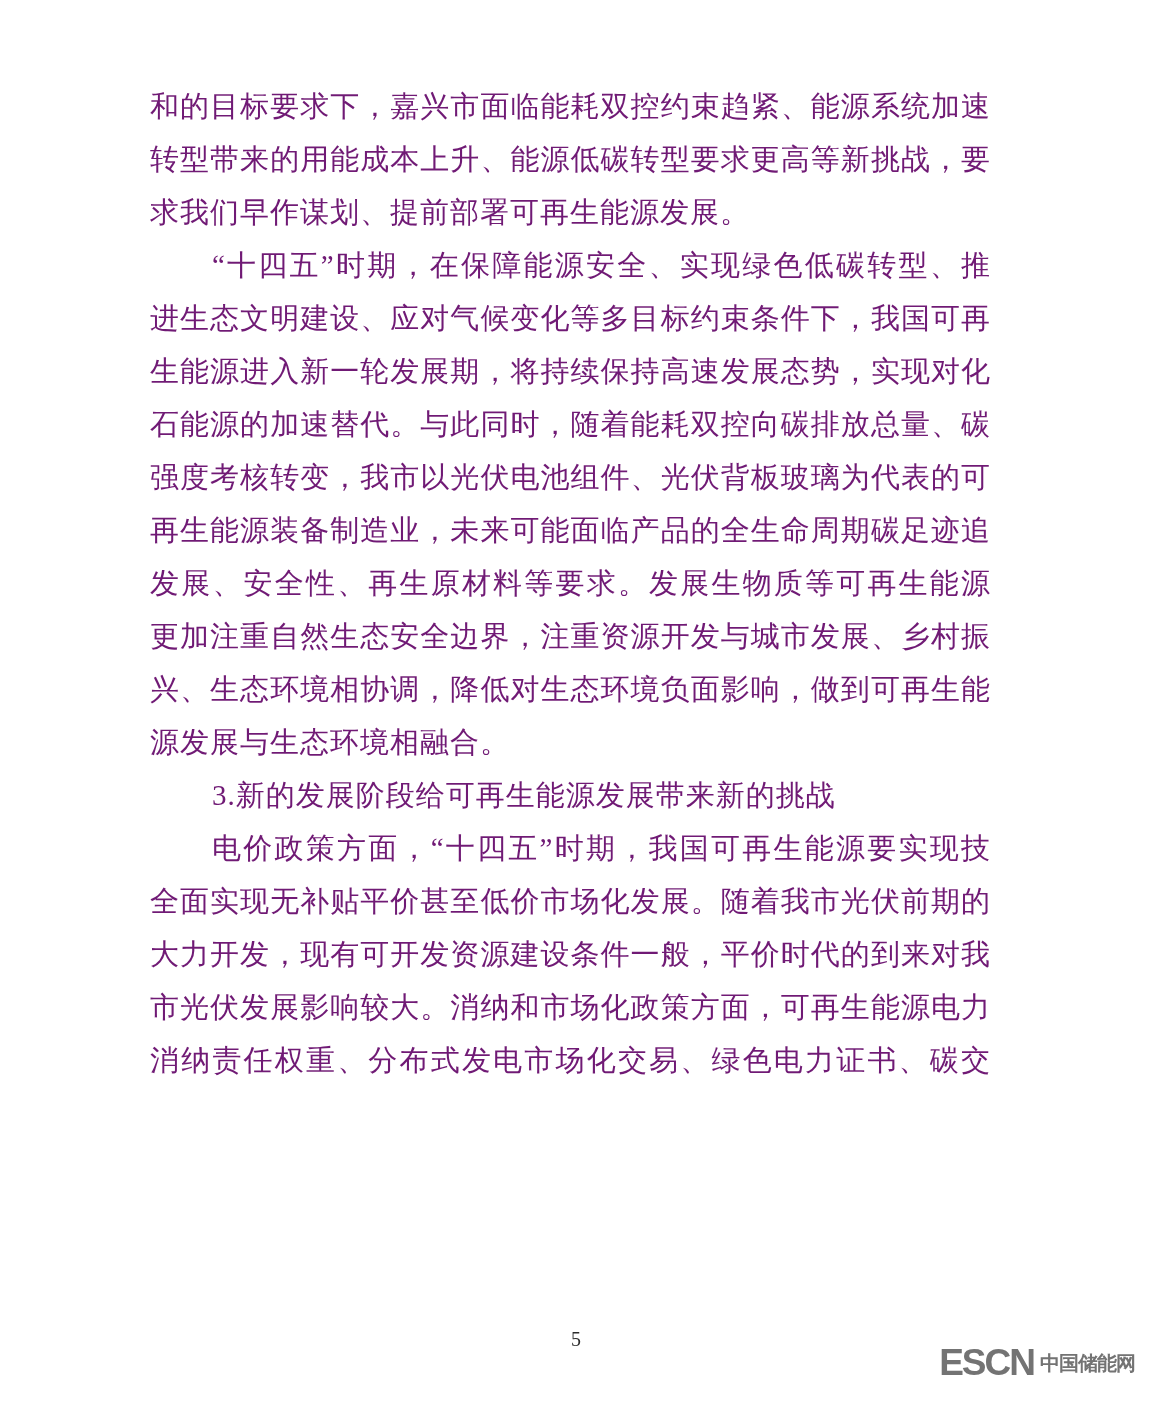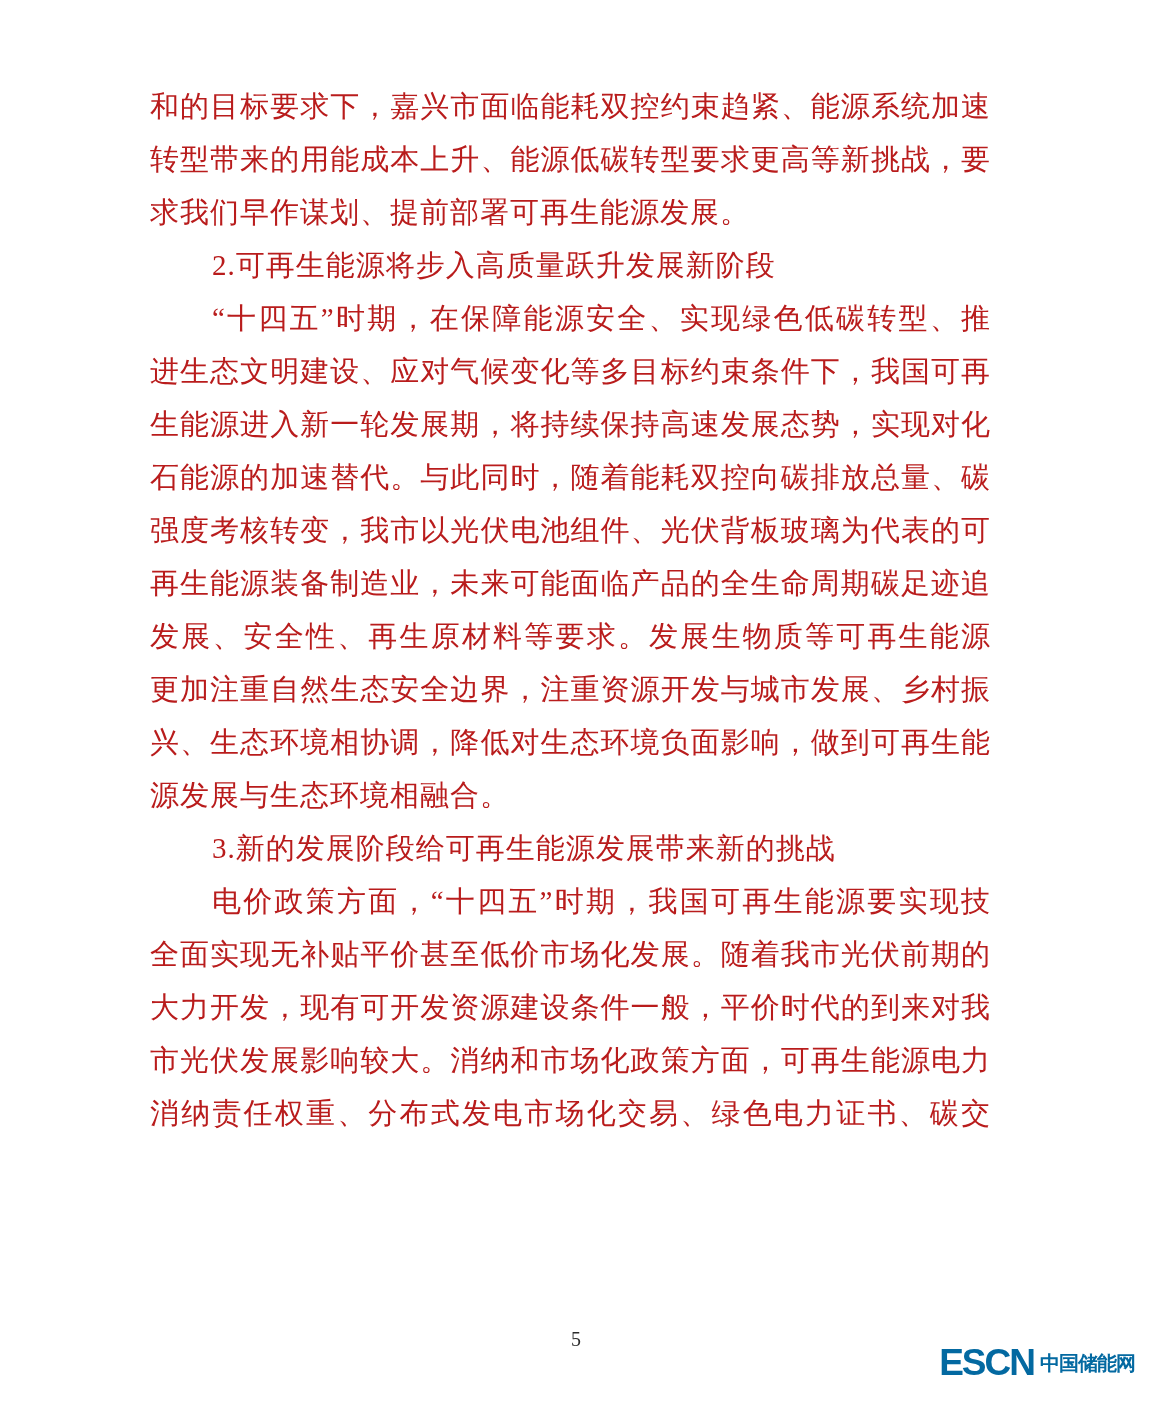--- a/index.html
+++ b/index.html
@@ -13,21 +13,21 @@
     height: 1401px;
     background: #ffffff;
     overflow: hidden;
     font-family: "Liberation Serif", "DejaVu Serif", serif;
   }
   .doc-body {
     position: absolute;
     left: 150px;
     top: 80px;
     width: 841px;
-    color: #b91c1c;
+    color: #701a75;
     font-size: 29px;
   }
   .line {
     height: 53px;
     line-height: 53px;
     overflow: hidden;
     text-align: justify;
     text-justify: inter-character;
     letter-spacing: 1px;
     white-space: nowrap;
@@ -76,39 +76,38 @@
 </head>
 <body>
 
 <div class="page">
 
   <main class="doc-body">
 
   <div class="line fill">和的目标要求下，嘉兴市面临能耗双控约束趋紧、能源系统加速</div>
       <div class="line fill">转型带来的用能成本上升、能源低碳转型要求更高等新挑战，要</div>
       <div class="line">求我们早作谋划、提前部署可再生能源发展。</div>
-      <div class="line indent">2.可再生能源将步入高质量跃升发展新阶段</div>
       <div class="line indent fill">“十四五”时期，在保障能源安全、实现绿色低碳转型、推</div>
       <div class="line fill">进生态文明建设、应对气候变化等多目标约束条件下，我国可再</div>
       <div class="line fill">生能源进入新一轮发展期，将持续保持高速发展态势，实现对化</div>
       <div class="line fill">石能源的加速替代。与此同时，随着能耗双控向碳排放总量、碳</div>
       <div class="line fill">强度考核转变，我市以光伏电池组件、光伏背板玻璃为代表的可</div>
       <div class="line fill">再生能源装备制造业，未来可能面临产品的全生命周期碳足迹追</div>
       <div class="line fill">发展、安全性、再生原材料等要求。发展生物质等可再生能源时，</div>
       <div class="line fill">更加注重自然生态安全边界，注重资源开发与城市发展、乡村振</div>
       <div class="line fill">兴、生态环境相协调，降低对生态环境负面影响，做到可再生能</div>
       <div class="line">源发展与生态环境相融合。</div>
       <div class="line indent">3.新的发展阶段给可再生能源发展带来新的挑战</div>
       <div class="line indent fill">电价政策方面，“十四五”时期，我国可再生能源要实现技</div>
       <div class="line fill">全面实现无补贴平价甚至低价市场化发展。随着我市光伏前期的</div>
       <div class="line fill">大力开发，现有可开发资源建设条件一般，平价时代的到来对我</div>
       <div class="line fill">市光伏发展影响较大。消纳和市场化政策方面，可再生能源电力</div>
       <div class="line fill">消纳责任权重、分布式发电市场化交易、绿色电力证书、碳交易、</div>
     </main>
 
   <div class="page-number">5</div>
 
-  <div class="logo" style="color: #0369a1;">
+  <div class="logo" style="color: #737373;">
     <span class="logo-latin">ESCN</span>
     <span class="logo-cn">中国储能网</span>
   </div>
 
 </div>
 
 </body></html>

